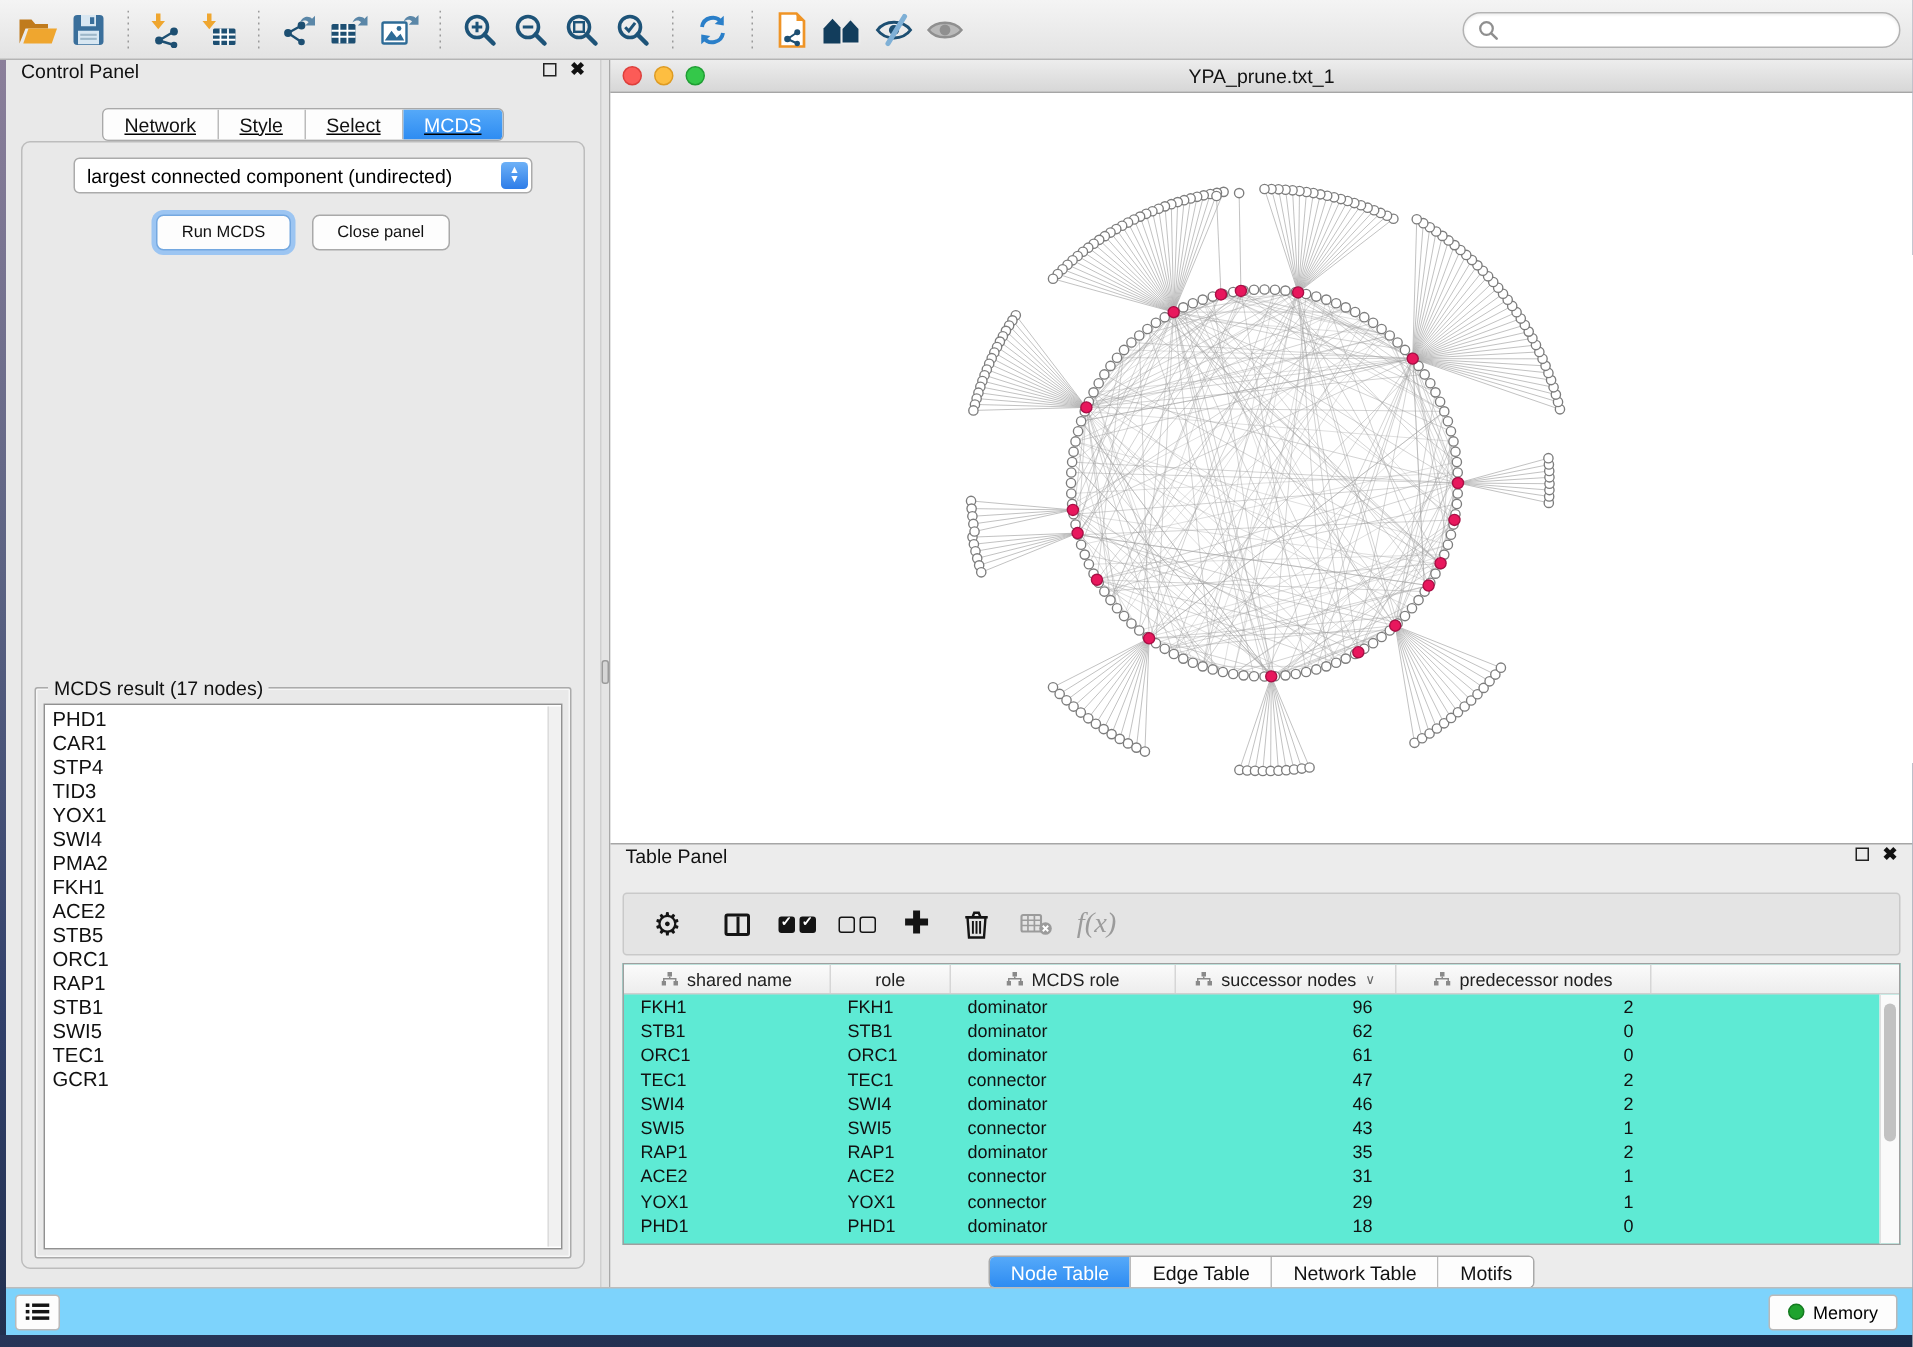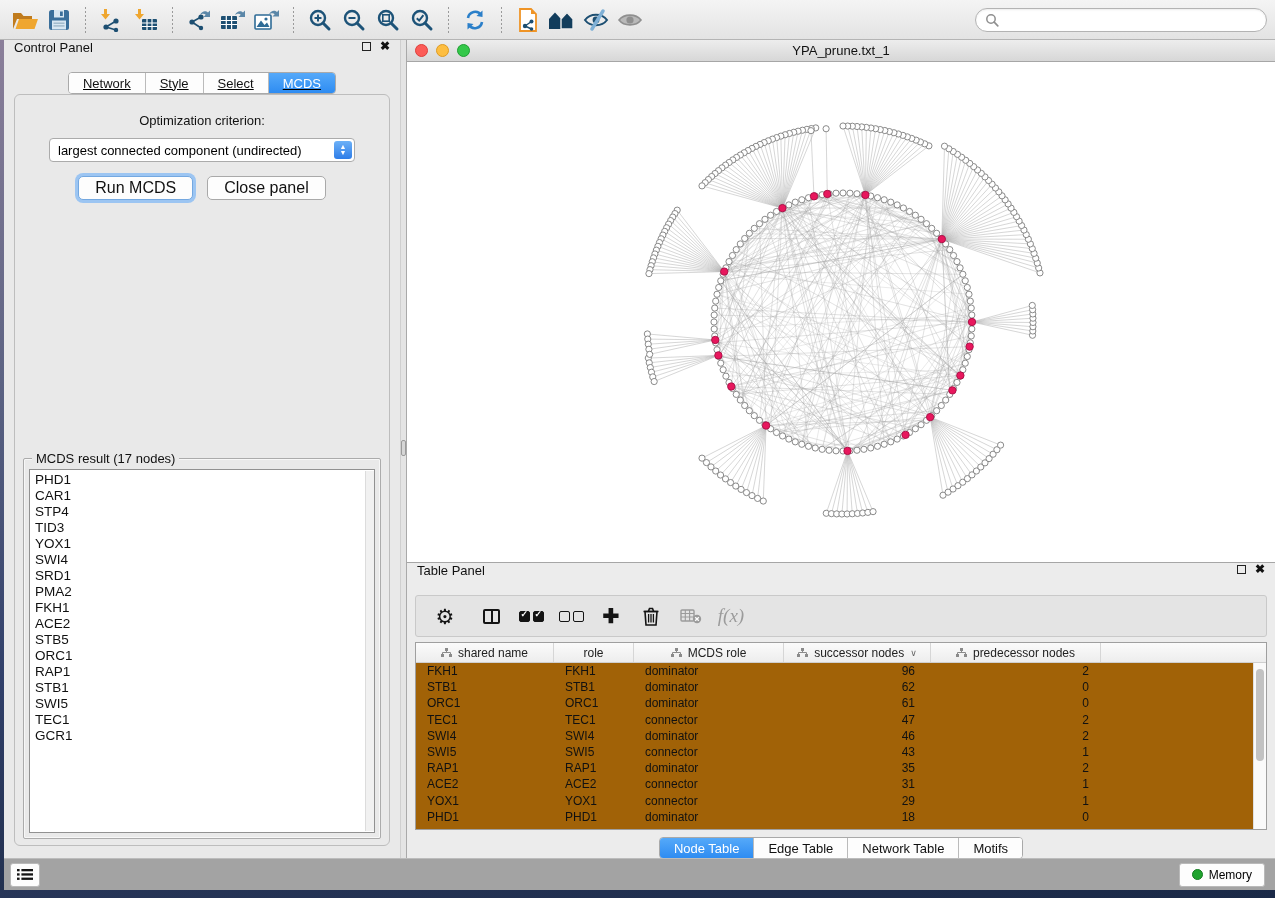--- a/index.html
+++ b/index.html
@@ -21,21 +21,21 @@
   .tsep { width:1px; height:26px; margin:0 9px;
     background-image:linear-gradient(#9a9a9a 40%, rgba(0,0,0,0) 0%);
     background-size:1px 4px; background-repeat:repeat-y; }
   .searchbox { margin-left:auto; width:292px; height:24px; background:#fff;
     border:1px solid #b3b3b3; border-radius:12px; display:flex; align-items:center;
     padding:0 9px; box-shadow:inset 0 1px 2px rgba(0,0,0,.08); }
   .searchbox input { border:none; outline:none; flex:1; font-size:12px; background:transparent; }
 
   
   .statusbar { position:absolute; left:0; top:858px; width:1275px; height:32px;
-    background:#a3a3a3; border-top:1px solid #bcbcbc; display:flex; align-items:center;
+    background:#7dd3fc; border-top:1px solid #bcbcbc; display:flex; align-items:center;
     padding:0 10px; }
   .sq-btn { width:30px; height:24px; background:#fdfdfd; border:1px solid #b9b9b9;
     border-radius:3px; display:flex; align-items:center; justify-content:center; cursor:pointer; }
   .mem-btn { margin-left:auto; height:24px; background:#fdfdfd; border:1px solid #b9b9b9;
     border-radius:3px; display:flex; align-items:center; gap:6px; padding:0 12px;
     font-size:12px; cursor:pointer; }
   .mem-dot { width:11px; height:11px; border-radius:50%; background:#1fa32e; border:1px solid #157b21; }
 
   
   .cpanel { position:absolute; left:4px; top:40px; width:396px; height:818px; background:#e9e9e9; }
@@ -54,21 +54,21 @@
   .cp-card { position:absolute; left:10px; right:10px; top:54px; bottom:12px;
     background:#e9e9e9; border:1px solid #bdbdbd; border-radius:6px; }
   .opt-label { text-align:center; margin-top:18px; font-size:13px; color:#111; }
   .opt-select { margin:10px 34px 0 34px; height:24px; background:#fff; border:1px solid #ababab;
     border-radius:4px; display:flex; align-items:center; font-size:13px; padding-left:8px;
     cursor:pointer; position:relative; }
   .opt-select .stepper { position:absolute; right:2px; top:2px; bottom:2px; width:18px;
     background:linear-gradient(#6db1f7,#2e7de8); border-radius:3px; display:flex; flex-direction:column;
     align-items:center; justify-content:center; color:#fff; font-size:7px; line-height:6px; }
   .btn-row { display:flex; justify-content:center; gap:14px; margin-top:14px; }
-  .push-btn { height:24px; padding:0 16px; font-size:16px; background:#fdfdfd;
+  .push-btn { height:24px; padding:0 16px; font-size:11px; background:#fdfdfd;
     border:1px solid #a9a9a9; border-radius:5px; cursor:pointer; color:#111; }
   .push-btn.focused { box-shadow:0 0 0 3px #9cc5f2; border-color:#74a8e0; }
 
   .groupbox { position:absolute; left:8px; right:8px; top:363px; bottom:6px;
     border:1px solid #ababab; border-radius:2px; box-shadow:inset 0 0 0 1px #f7f7f7; }
   .groupbox legend { position:absolute; top:-8px; left:8px; background:#e9e9e9; padding:0 4px;
     font-size:13px; color:#111; }
   .result-list { position:absolute; left:5px; right:5px; top:10px; bottom:5px; background:#fff;
     border:1px solid #919191; overflow:hidden; }
   .result-list ul { list-style:none; padding:2px 0 0 5px; }
@@ -105,21 +105,21 @@
   .gear-glyph { font-size:21px; line-height:1; }
   .cols-ico { width:17px; height:15px; border:2px solid #141414; border-radius:2px; position:relative; }
   .cols-ico:before { content:""; position:absolute; left:50%; top:0; bottom:0; width:2px; background:#141414; }
   .cb { width:11px; height:11px; border:1.6px solid #141414; border-radius:2px; display:inline-block; }
   .cb.checked { background:#141414; position:relative; }
   .cb.checked:before { content:"✓"; position:absolute; left:1px; top:-3px; color:#fff; font-size:9px; font-weight:bold; }
   .cbpair { display:flex; gap:3px; }
   .plus-glyph { font-size:20px; font-weight:bold; line-height:1; }
   .fx { font-family:Liberation Serif, serif; font-style:italic; font-size:19px; }
 
-  .ntable { margin:5px 8px 0 8px; background:#a16207; border:1px solid #9f9f9f; height:188px; position:relative; }
+  .ntable { margin:5px 8px 0 8px; background:#5eead4; border:1px solid #9f9f9f; height:188px; position:relative; }
   .thead { display:grid; grid-template-columns:138px 80px 150px 147px 170px 1fr; height:20px;
     background:linear-gradient(#fbfbfb,#ededed); border-bottom:1px solid #cfcfcf; }
   .th { display:flex; align-items:center; justify-content:center; gap:6px; font-size:12px; color:#222;
     border-right:1px solid #d6d6d6; overflow:hidden; white-space:nowrap; cursor:pointer; }
   .th:last-child { border-right:none; }
   .sort-glyph { color:#666; font-size:9px; }
   .tbody { position:absolute; left:0; right:13px; top:20px; bottom:0; overflow:hidden; }
   .trow { display:grid; grid-template-columns:138px 80px 150px 147px 170px 1fr; height:16.2px;
     font-size:12px; color:#111; align-items:center; }
   .td { padding-left:11px; white-space:nowrap; overflow:hidden; }
@@ -285,21 +285,20 @@
     </div>
     <div class="cp-tabs-row">
       <div class="seg" id="cp-tabs">
           <div class="tab">Network</div>
           <div class="tab">Style</div>
           <div class="tab">Select</div>
           <div class="tab active">MCDS</div>
         </div>
     </div>
     <div class="cp-card">
-      <div class="opt-label">Optimization criterion:</div>
       <div class="opt-select">
         <span>largest connected component (undirected)</span>
         <span class="stepper">
             <span>▲</span>
             <span>▼</span>
           </span>
       </div>
       <div class="btn-row">
         <button class="push-btn focused">Run MCDS</button>
         <button class="push-btn">Close panel</button>
@@ -307,21 +306,20 @@
       <div class="groupbox">
         <legend>MCDS result (17 nodes)</legend>
         <div class="result-list">
           <ul id="result-ul">
               <li>PHD1</li>
               <li>CAR1</li>
               <li>STP4</li>
               <li>TID3</li>
               <li>YOX1</li>
               <li>SWI4</li>
-              <li>SRD1</li>
               <li>PMA2</li>
               <li>FKH1</li>
               <li>ACE2</li>
               <li>STB5</li>
               <li>ORC1</li>
               <li>RAP1</li>
               <li>STB1</li>
               <li>SWI5</li>
               <li>TEC1</li>
               <li>GCR1</li>

